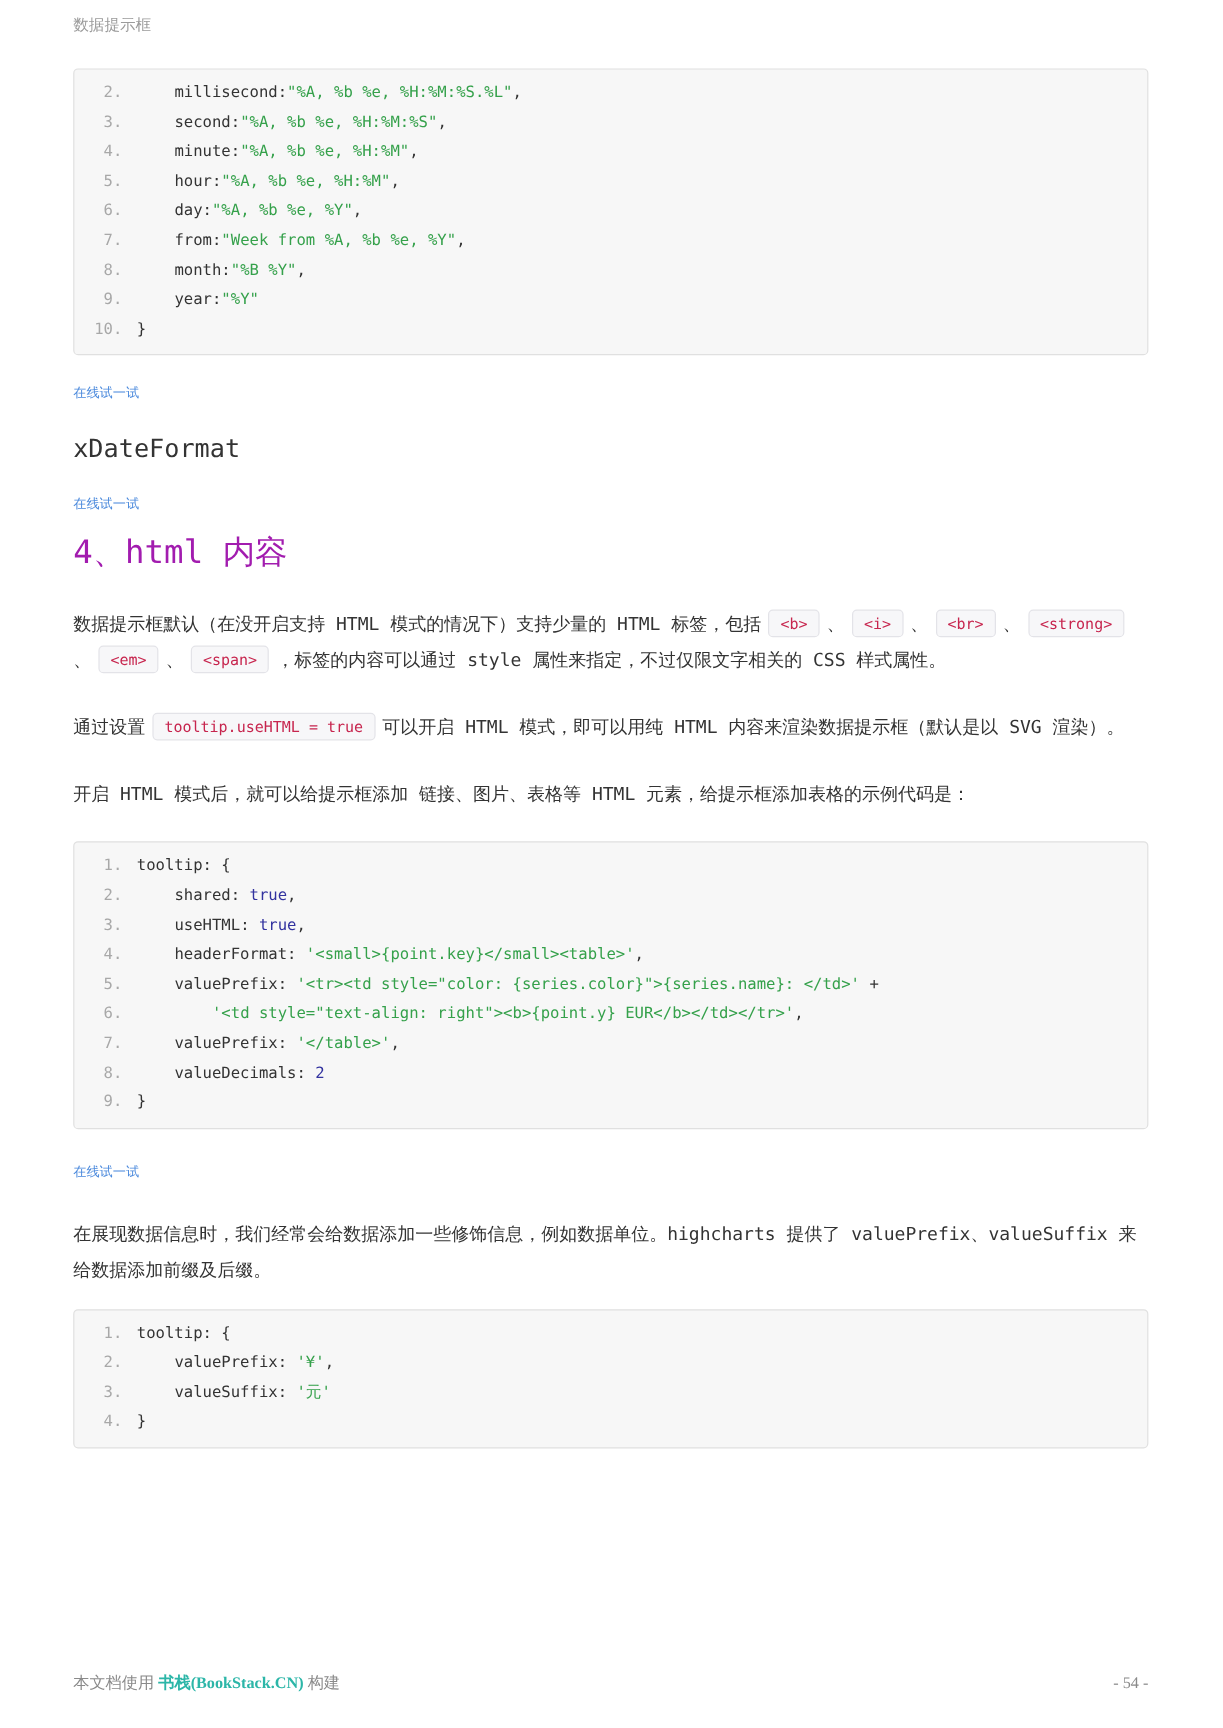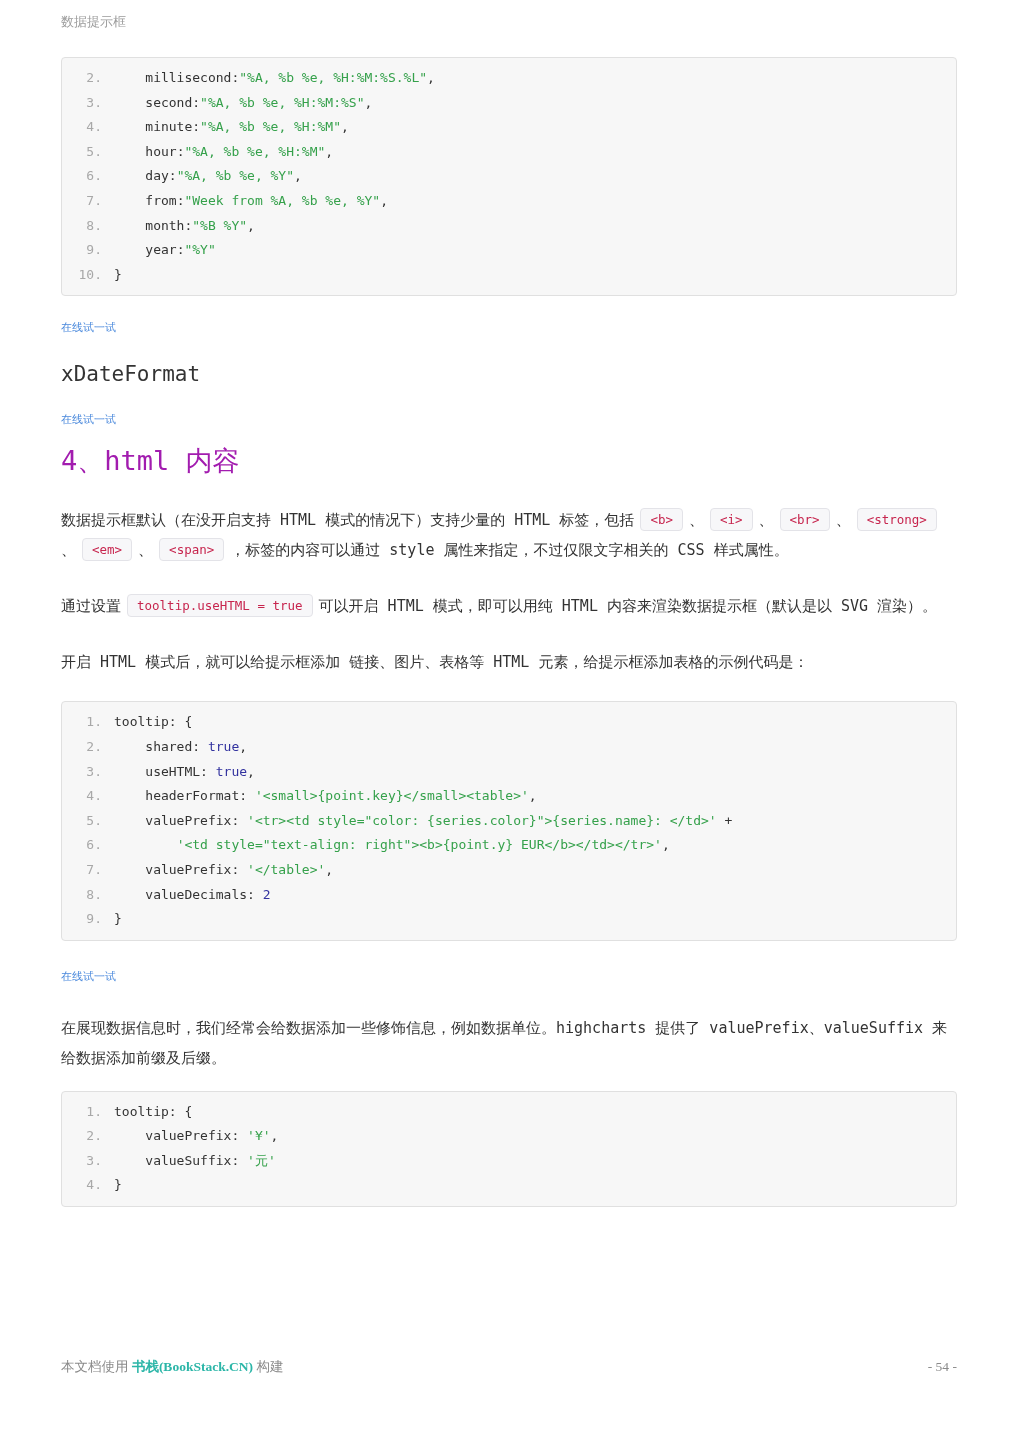--- a/index.html
+++ b/index.html
@@ -66,21 +66,21 @@
     border-radius:4px;
     font-family:"DejaVu Sans Mono",monospace;
     font-size:12.5px; line-height:17px;
     color:#c7254e;
     vertical-align:1px;
   }
   .cb-m { margin-top:24px; }
   .cb-last { margin-top:18px; }
   .footer {
     position:absolute;
-    left:61px; right:62px; top:1358px;
+    left:61px; right:62px; top:1394px;
     display:flex; justify-content:space-between; align-items:baseline;
     font-family:"Liberation Serif",serif;
     font-size:13.5px; line-height:18px; color:#8a8a8a;
   }
   .footer .brand { color:#2cb6a8; font-weight:bold; }
   .footer .pageno { color:#8a8a8a; }
 </style>
 </head>
 <body>
 

